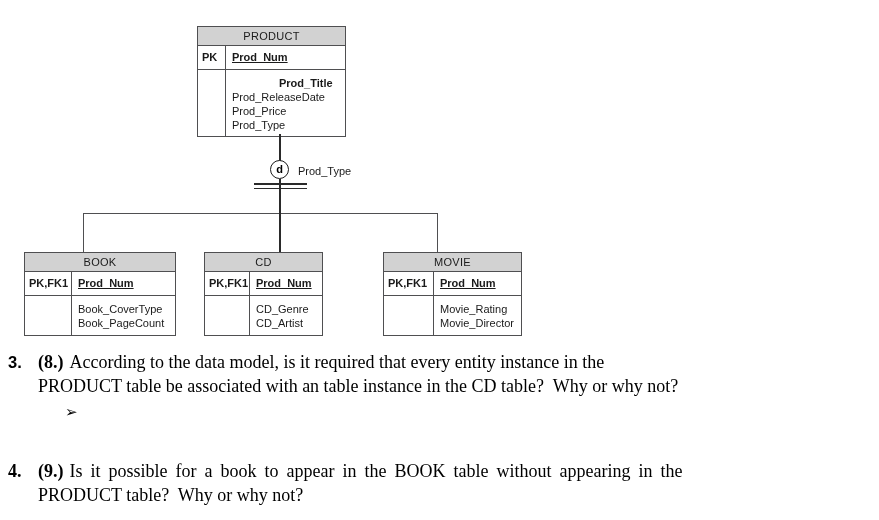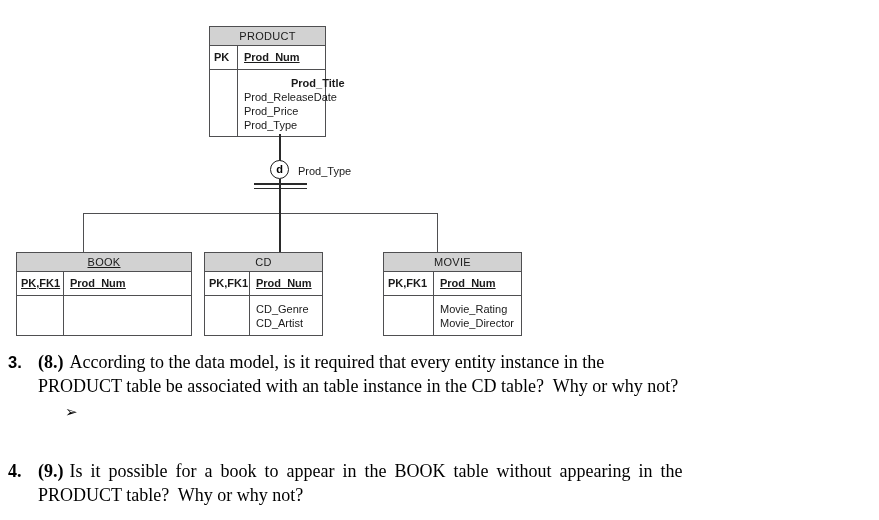--- a/index.html
+++ b/index.html
@@ -88,21 +88,21 @@
     font-size: 15px;
     font-family: "DejaVu Sans", sans-serif;
     line-height: 18px;
   }
 </style>
 </head>
 <body>
 
 <div id="page">
 
-  <div class="erd-table" style="left:209px; top:26px; width:117px;">
+  <div class="erd-table" style="left:197px; top:26px; width:149px;">
     <div class="erd-header">PRODUCT</div>
     <div class="erd-row erd-pk-row">
       <div class="erd-keycol" style="width:28px;">PK</div>
       <div class="erd-pkattr">Prod_Num</div>
     </div>
     <div class="erd-row">
       <div class="erd-keycol" style="width:28px; height:66px;"></div>
       <div class="erd-attr-area">
         <div class="erd-attr bold">Prod_Title</div>
         <div class="erd-attr">Prod_ReleaseDate</div>
@@ -119,28 +119,32 @@
 
   <div class="line" style="left:279px; top:179px; width:1.6px; height:35px;"></div>
   <div class="line" style="left:254px; top:183px; width:53px; height:1.6px;"></div>
   <div class="line" style="left:254px; top:187.5px; width:53px; height:1.6px;"></div>
 
   <div class="line thin" style="left:83px; top:213px; width:355px; height:1.3px;"></div>
   <div class="line thin" style="left:83px; top:213px; width:1.3px; height:39px;"></div>
   <div class="line" style="left:279px; top:213px; width:1.6px; height:39px;"></div>
   <div class="line thin" style="left:437px; top:213px; width:1.3px; height:39px;"></div>
 
-  <div class="erd-table" style="left:16px; top:252px; width:176px;text-decoration:underline;">
+  <div class="erd-table" style="left:24px; top:252px; width:152px;">
     <div class="erd-header">BOOK</div>
     <div class="erd-row erd-pk-row">
       <div class="erd-keycol" style="width:47px;">PK,FK1</div>
       <div class="erd-pkattr">Prod_Num</div>
     </div>
     <div class="erd-row">
       <div class="erd-keycol" style="width:47px; height:39px;"></div>
+      <div class="erd-attr-area">
+        <div class="erd-attr">Book_CoverType</div>
+        <div class="erd-attr">Book_PageCount</div>
+      </div>
     </div>
   </div>
 
   <div class="erd-table" style="left:204px; top:252px; width:119px;">
     <div class="erd-header">CD</div>
     <div class="erd-row erd-pk-row">
       <div class="erd-keycol" style="width:45px;">PK,FK1</div>
       <div class="erd-pkattr">Prod_Num</div>
     </div>
     <div class="erd-row">

